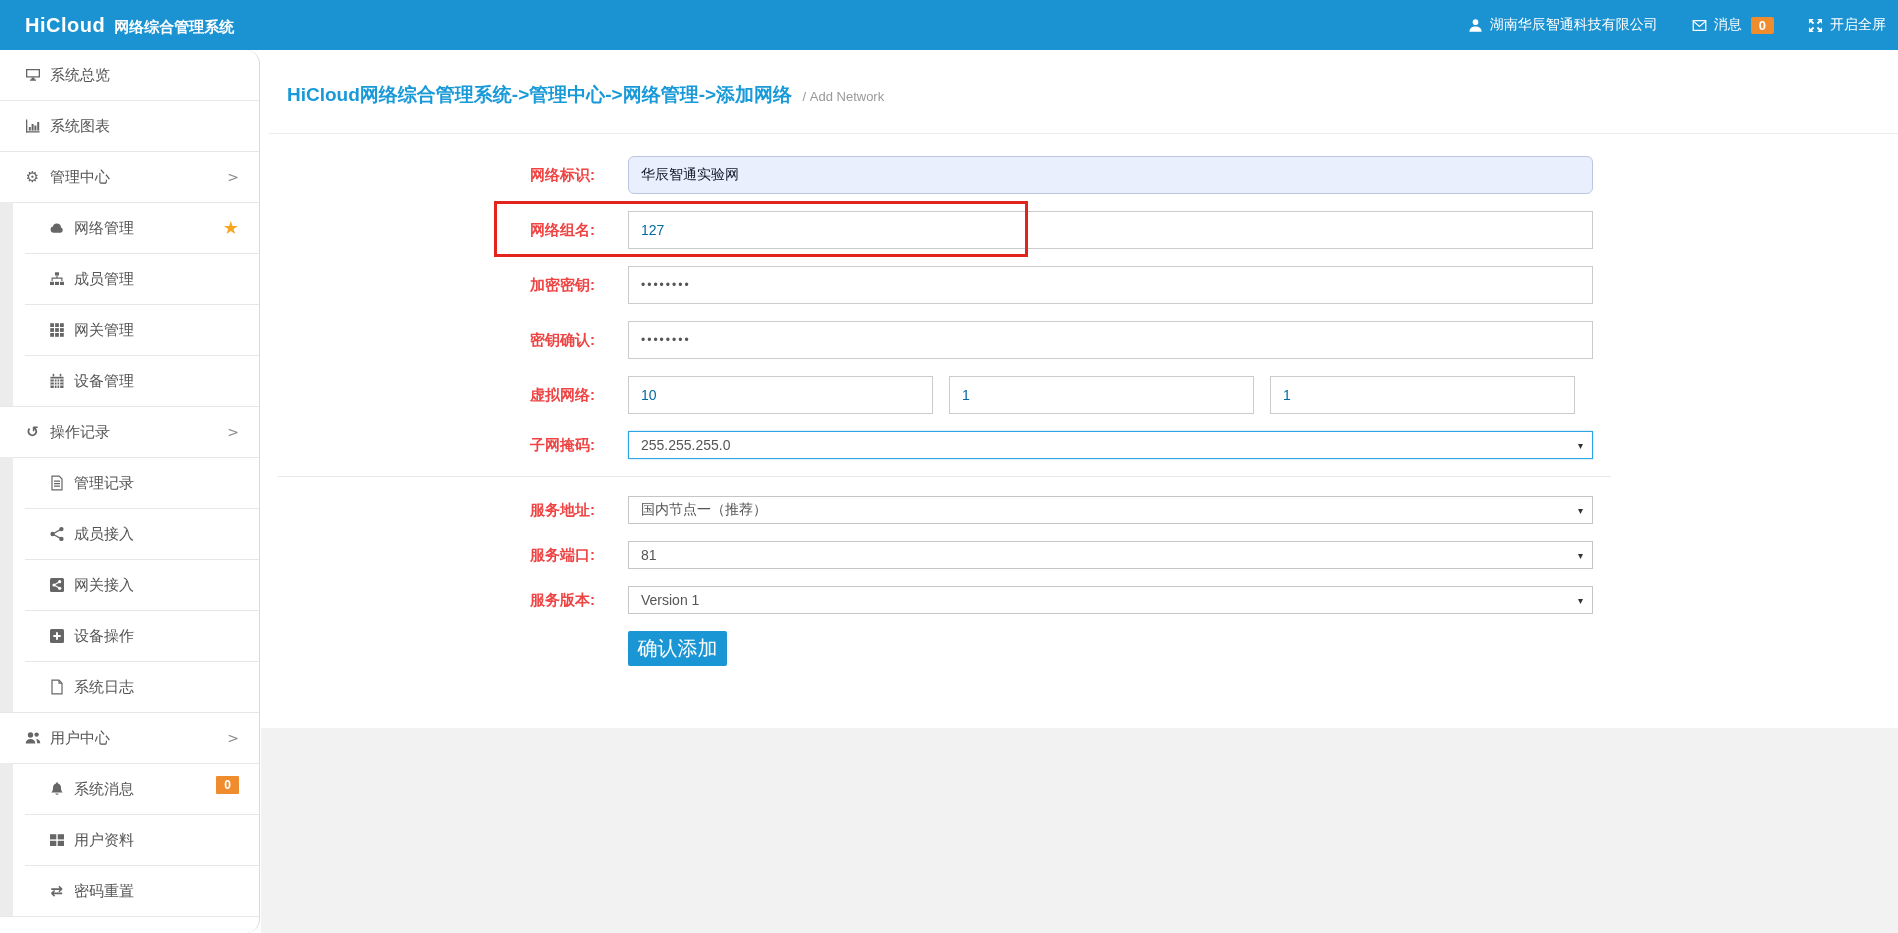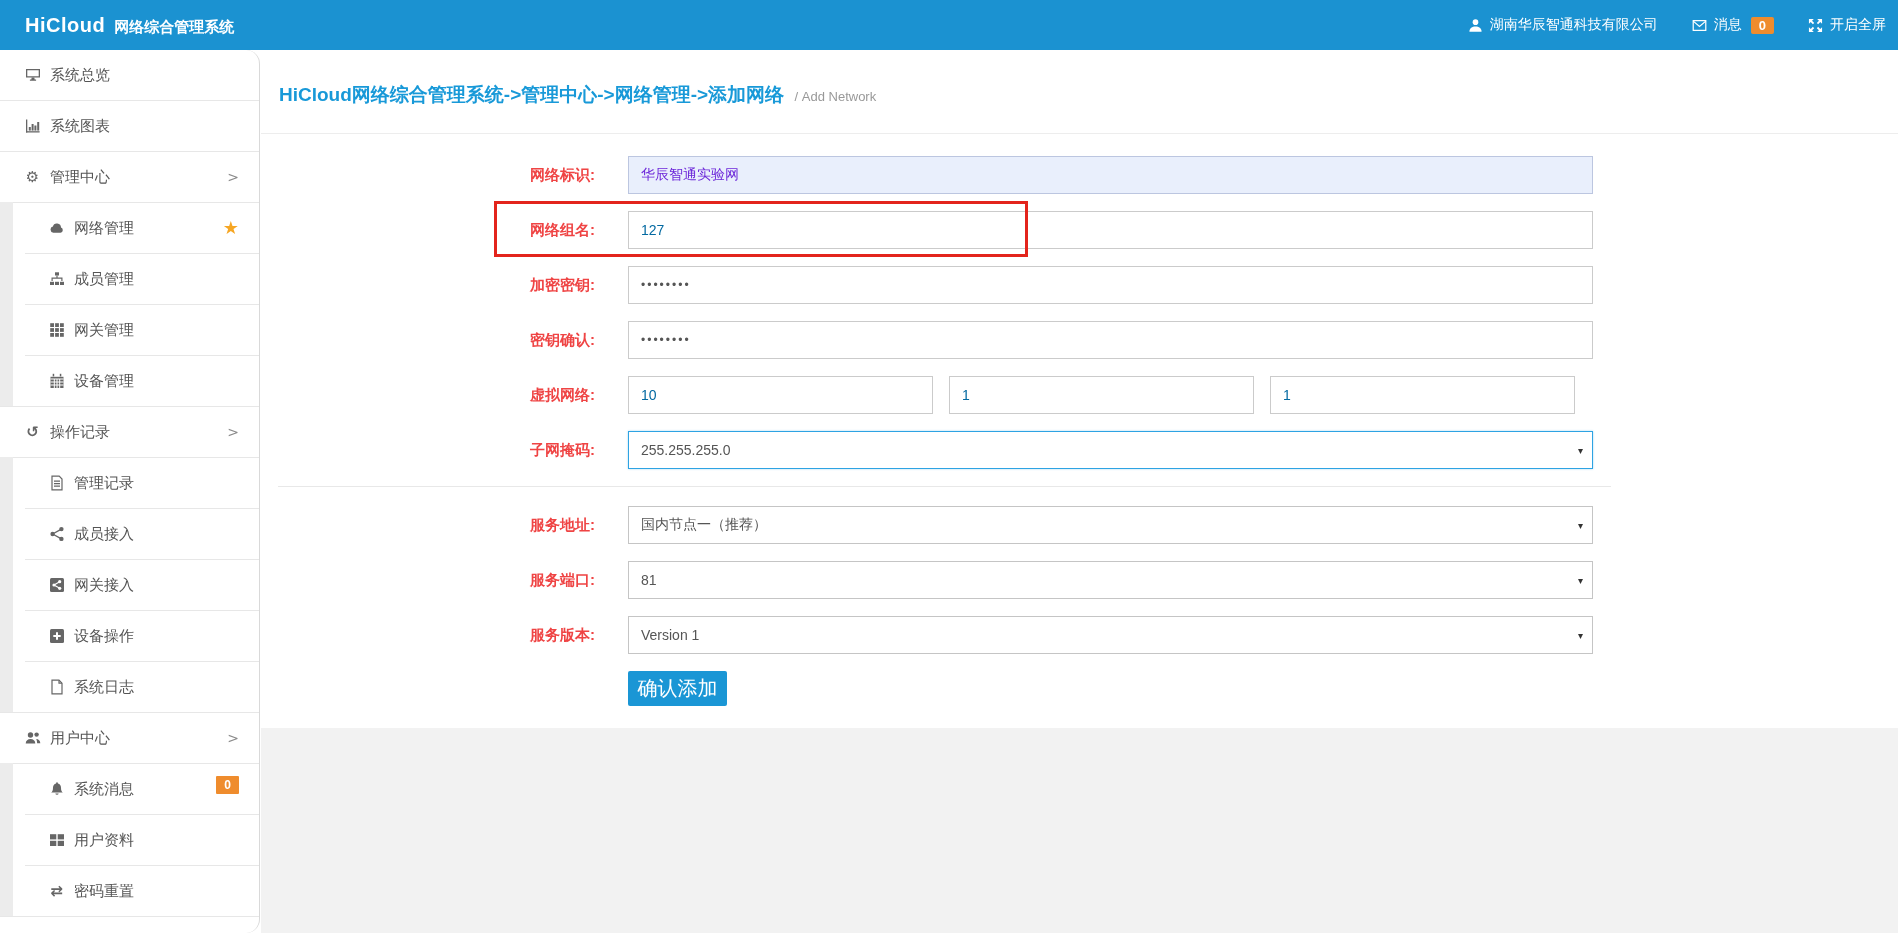--- a/index.html
+++ b/index.html
@@ -30,35 +30,35 @@
   .ico { width:17px; height:17px; margin-right:9px; color:#666; display:flex; align-items:center; justify-content:center; flex:none; }
   .ico svg { width:16px; height:16px; display:block; }
   .chev { position:absolute; right:20px; color:#8a8a8a; font-size:14px; font-family:"DejaVu Sans",sans-serif; }
   .star { position:absolute; right:20px; color:#f6a623; font-size:18px; line-height:1; }
   .s-badge { position:absolute; right:20px; top:12px; background:#ef8c2d; color:#fff; font-size:12px; font-weight:bold;
     width:23px; height:18px; display:flex; align-items:center; justify-content:center; border-radius:1px; }
 
   
   .main { position:absolute; top:50px; left:261px; right:0; bottom:0; background:#f2f2f2; }
   .panel { position:relative; background:#fff; height:678px; }
-  .crumbbar { height:84px; padding:32px 0 0 18px; border-bottom:1px solid #ededed; }
+  .crumbbar { height:84px; padding:32px 0 0 18px; border-bottom:1px solid #ededed;margin-left:8px; }
   .crumb-main { color:#1899d8; font-size:19px; font-weight:bold; }
   .crumb-sub { color:#999; font-size:13px; margin-left:6px; }
 
   .form { padding-top:22px; }
   .frow { display:flex; align-items:center; margin-bottom:17px; }
   .flabel { width:334px; text-align:right; font-size:15px; font-weight:bold; color:#ef4444; flex:none; }
   .fwrap { margin-left:33px; position:relative; }
   .finput { width:965px; height:38px; border:1px solid #cbcbcb; background:#fff; padding:0 12px;
     font-size:14px; color:#0369a1; font-family:inherit; outline:none; }
-  .finput.readonly { background:#e9effc; border-color:#bcc6e0; color:#6d28d9; }
+  .finput.readonly { background:#e9effc; border-color:#bcc6e0; color:#0f172a;border-radius:6px; }
   .finput.pwd { color:#555; font-size:12px; letter-spacing:2px; }
   .triple { display:flex; gap:16px; }
   .triple .finput { width:305px; }
-  .fselect { width:965px; height:38px; border:1px solid #c5c5c5; background:#fff; padding:0 26px 0 12px;
+  .fselect { width:965px; height:28px; border:1px solid #c5c5c5; background:#fff; padding:0 26px 0 12px;
     font-size:14px; color:#555; display:flex; align-items:center; position:relative; cursor:pointer; }
   .fselect.focus { border:1px solid #2ea3e3; box-shadow:0 0 2px rgba(46,163,227,.4); }
   .caret { position:absolute; right:9px; top:50%; transform:translateY(-50%); font-size:10px; color:#333; }
   .form-sep { height:1px; background:#e8e8e8; margin:1px 287px 19px 17px; }
   .submit-btn { margin-left:367px; width:99px; height:35px; background:#1a96d5; border:none; color:#fff;
     font-size:20px; font-family:Liberation Serif, serif; cursor:pointer; border-radius:2px; margin-top:0; }
   .annotation-box { position:absolute; left:233px; top:151px; width:534px; height:56px;
     border:3px solid #e3241c; pointer-events:none; }
 </style>
 </head>

